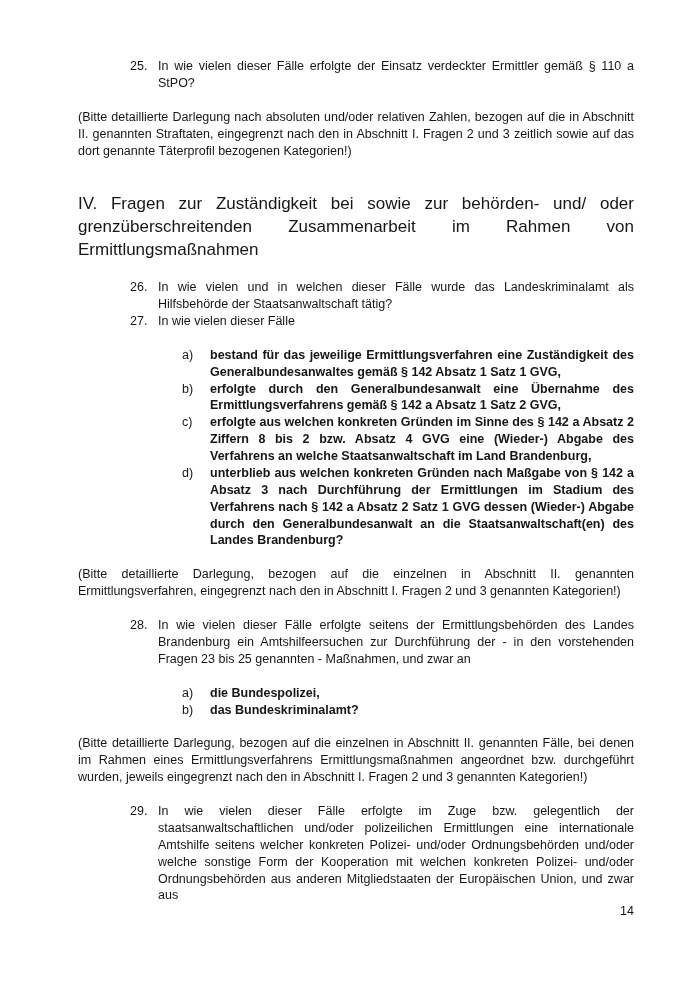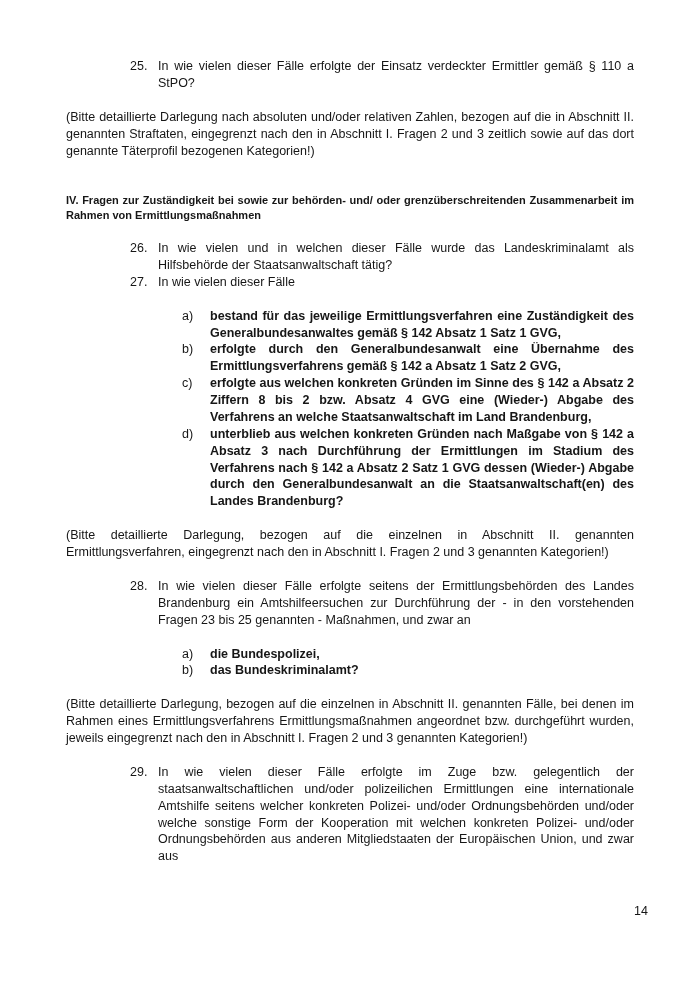--- a/index.html
+++ b/index.html
@@ -18,27 +18,28 @@
     line-height: 1.35;
     color: #161616;
   }
   .content {
     padding: 58px 66px 0 66px;
   }
   p, h2, div { margin: 0; padding: 0; border-radius: 26px; }
   .block {
     text-align: justify;
     hyphens: auto;
+    margin-left: 12px;
     -webkit-hyphens: auto;
   }
   .gap-1 { margin-top: 17px; }
   .gap-2 { margin-top: 34px; }
   .heading {
-    font-weight: bold;
-    font-size: 11px;
+    font-weight: normal;
+    font-size: 17px;
   }
   .q-item {
     display: flex;
     margin-left: 64px;
   }
   .q-num {
     width: 28px;
     flex: 0 0 28px;
   }
   .q-text {
@@ -57,21 +58,21 @@
   }
   .sub-text {
     flex: 1;
     text-align: justify;
     hyphens: auto;
     font-weight: bold;
     -webkit-hyphens: auto;
   }
   .page-number {
     position: absolute;
-    right: 52px;
+    right: 66px;
     top: 903px;
   }
 </style>
 </head>
 <body>
 
 <div class="page">
   <div class="content">
 
     <div class="q-item">

